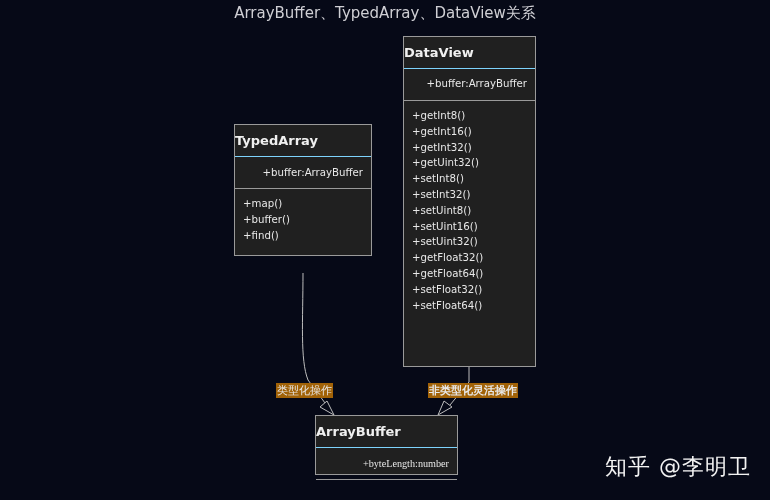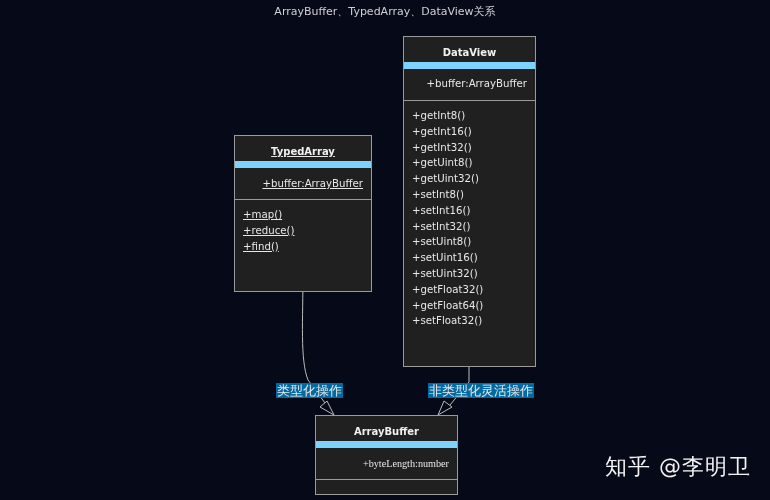--- a/index.html
+++ b/index.html
@@ -5,44 +5,44 @@
     html, body { margin: 0; padding: 0; }
     body {
       width: 770px; height: 500px; overflow: hidden;
       background: #060917;
       font-family: "DejaVu Sans", sans-serif;
       color: #e6e6e6;
       position: relative;
     }
     .title {
       position: absolute; left: 0; top: 4px; width: 770px;
-      text-align: center; font-size: 11px; color: #cfcfd4;
+      text-align: center; font-size: 15px; color: #cfcfd4;
     }
     .cls {
       position: absolute;
       background: #202020;
       border: 1px solid #9a9a9a;
       box-sizing: border-box;
     }
     .cls-name {
-      text-align: center; font-weight: bold; font-size: 10px;
+      text-align: left; font-weight: bold; font-size: 13px;
       color: #f0f0f0;
-      border-bottom: 7px solid #7dd3fc;
+      border-bottom: 1px solid #7dd3fc;
       box-sizing: border-box;
     }
     .cls-attrs, .cls-methods {
       font-size: 10.2px; line-height: 15.8px; color: #e8e8e8;
       padding: 0 8px; box-sizing: border-box;
     }
     .cls-attrs { border-bottom: 1px solid #9a9a9a; text-align: right; }
     .row { white-space: nowrap; }
     svg.edges { position: absolute; left: 0; top: 0; }
     .edge-label {
-      position: absolute; font-size: 13px; color: #e8e8e8;
-      background: #0369a1; padding: 0 1px; line-height: 15px;
+      position: absolute; font-size: 11px; color: #e8e8e8;
+      background: #a16207; padding: 0 1px; line-height: 15px;
       white-space: nowrap;
     }
     .watermark {
       position: absolute; left: 605px; top: 452px;
       font-size: 22px; color: #f2f2f2; letter-spacing: 1px; text-align: right;
     }
   </style>
 </head>
 <body>
 
@@ -50,59 +50,58 @@
 
 <svg class="edges" width="770" height="500">
 
   <path d="M303,273 C303,320 300,360 308,380 L328,407" fill="none" stroke="#bdbdbd" stroke-width="1"></path>
   <polygon points="334,415 320,407 327,401" fill="#060917" stroke="#bdbdbd" stroke-width="1"></polygon>
 
   <path d="M469,367 L469,382 L450,405" fill="none" stroke="#bdbdbd" stroke-width="1"></path>
   <polygon points="438,415 444,401 452,407" fill="#060917" stroke="#bdbdbd" stroke-width="1"></polygon>
 </svg>
 
-<div class="cls" style="left:234px; top:135px; width:138px; height:157px;text-decoration:underline;">
+<div class="cls" style="left:234px; top:124px; width:138px; height:132px;">
   <div class="cls-name" style="height:32px; line-height:31px;">TypedArray</div>
   <div class="cls-attrs" style="height:32px; padding-top:8px;">
     <div class="row">+buffer:ArrayBuffer</div>
   </div>
   <div class="cls-methods" style="padding-top:7px;">
     <div class="row">+map()</div>
-    <div class="row">+reduce()</div>
+    <div class="row">+buffer()</div>
     <div class="row">+find()</div>
   </div>
 </div>
 
 <div class="cls" style="left:403px; top:36px; width:133px; height:331px;">
   <div class="cls-name" style="height:32px; line-height:31px;">DataView</div>
   <div class="cls-attrs" style="height:32px; padding-top:7px;">
     <div class="row">+buffer:ArrayBuffer</div>
   </div>
   <div class="cls-methods" style="padding-top:7px;">
     <div class="row">+getInt8()</div>
     <div class="row">+getInt16()</div>
     <div class="row">+getInt32()</div>
-    <div class="row">+getUint8()</div>
     <div class="row">+getUint32()</div>
     <div class="row">+setInt8()</div>
-    <div class="row">+setInt16()</div>
     <div class="row">+setInt32()</div>
     <div class="row">+setUint8()</div>
     <div class="row">+setUint16()</div>
     <div class="row">+setUint32()</div>
     <div class="row">+getFloat32()</div>
     <div class="row">+getFloat64()</div>
     <div class="row">+setFloat32()</div>
+    <div class="row">+setFloat64()</div>
   </div>
 </div>
 
-<div class="cls" style="left:315px; top:415px; width:143px; height:80px;">
+<div class="cls" style="left:315px; top:415px; width:143px; height:60px;">
   <div class="cls-name" style="height:32px; line-height:31px;">ArrayBuffer</div>
   <div class="cls-attrs" style="height:32px; padding-top:8px;font-family:Liberation Serif, serif;">
     <div class="row">+byteLength:number</div>
   </div>
   <div class="cls-methods"></div>
 </div>
 
 <div class="edge-label" style="left:276px; top:383px;">类型化操作</div>
-<div class="edge-label" style="left:428px; top:383px;">非类型化灵活操作</div>
+<div class="edge-label" style="left:428px; top:383px;font-weight:bold;">非类型化灵活操作</div>
 
 <div class="watermark">知乎 @李明卫</div>
 
 </body></html>

